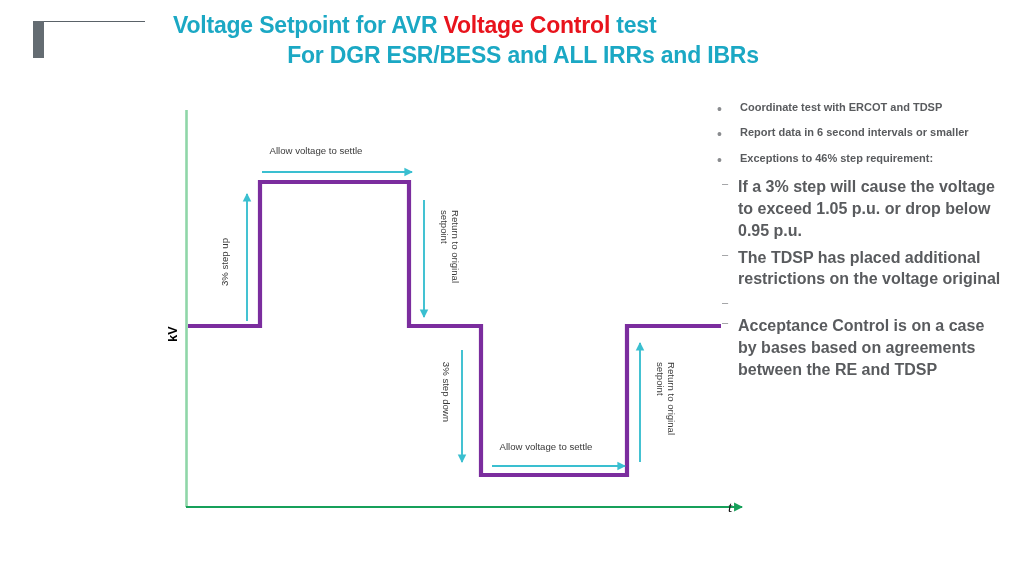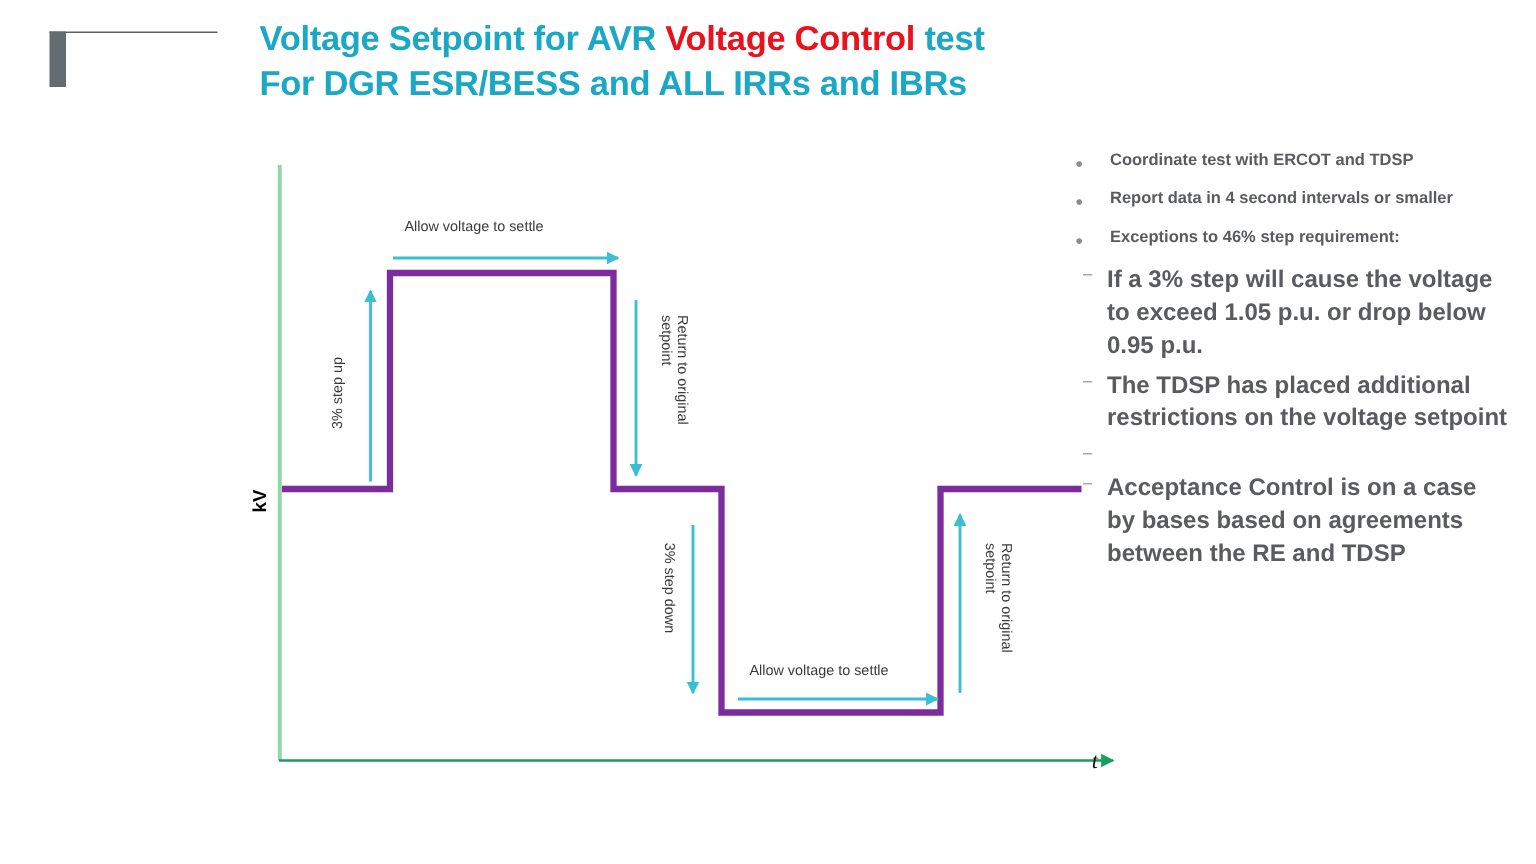--- a/index.html
+++ b/index.html
@@ -41,21 +41,21 @@
     top: 10px;
     width: 700px;
     font-size: 23px;
     font-weight: bold;
     line-height: 1.32;
     letter-spacing: -0.2px;
     color: #1BA8C4;
     white-space: nowrap;
   }
   #title-block .accent-red { color: #E8131C; }
-  #title-line2 { display: block; }
+  #title-line2 { display: block; text-align: center; }
 
   
   #bullets {
     position: absolute;
     left: 706px;
     top: 100px;
     width: 300px;
     color: #595B5E;
   }
   .bullet-row {
@@ -136,36 +136,36 @@
 
 <div id="bullets">
 
   <div class="bullet-row">
     <div class="bullet-dot">•</div>
     <div class="bullet-text">Coordinate test with ERCOT and TDSP</div>
   </div>
 
   <div class="bullet-row">
     <div class="bullet-dot">•</div>
-    <div class="bullet-text">Report data in 4 second intervals or smaller</div>
+    <div class="bullet-text">Report data in 6 second intervals or smaller</div>
   </div>
 
   <div class="bullet-row">
     <div class="bullet-dot">•</div>
     <div class="bullet-text">Exceptions to 46% step requirement:</div>
   </div>
 
   <div id="subbullets">
     <div class="sub-row">
       <div class="sub-dash">–</div>
       <div class="sub-text">If a 3% step will cause the voltage to exceed 1.05 p.u. or drop below 0.95 p.u.</div>
     </div>
     <div class="sub-row">
       <div class="sub-dash">–</div>
-      <div class="sub-text">The TDSP has placed additional restrictions on the voltage setpoint</div>
+      <div class="sub-text">The TDSP has placed additional restrictions on the voltage original</div>
     </div>
     <div class="sub-row">
       <div class="sub-dash">–</div>
     </div>
     <div class="sub-row">
       <div class="sub-dash">–</div>
       <div class="sub-text">Acceptance Control is on a case by bases based on agreements between the RE and TDSP</div>
     </div>
   </div>
 

